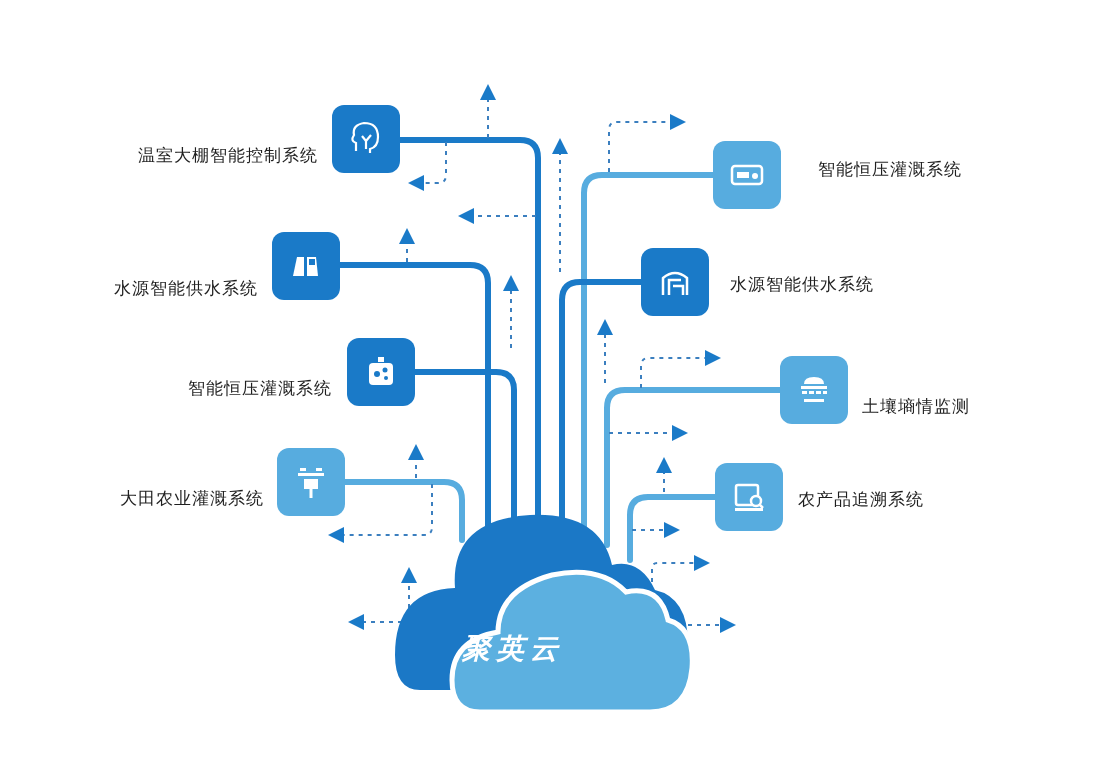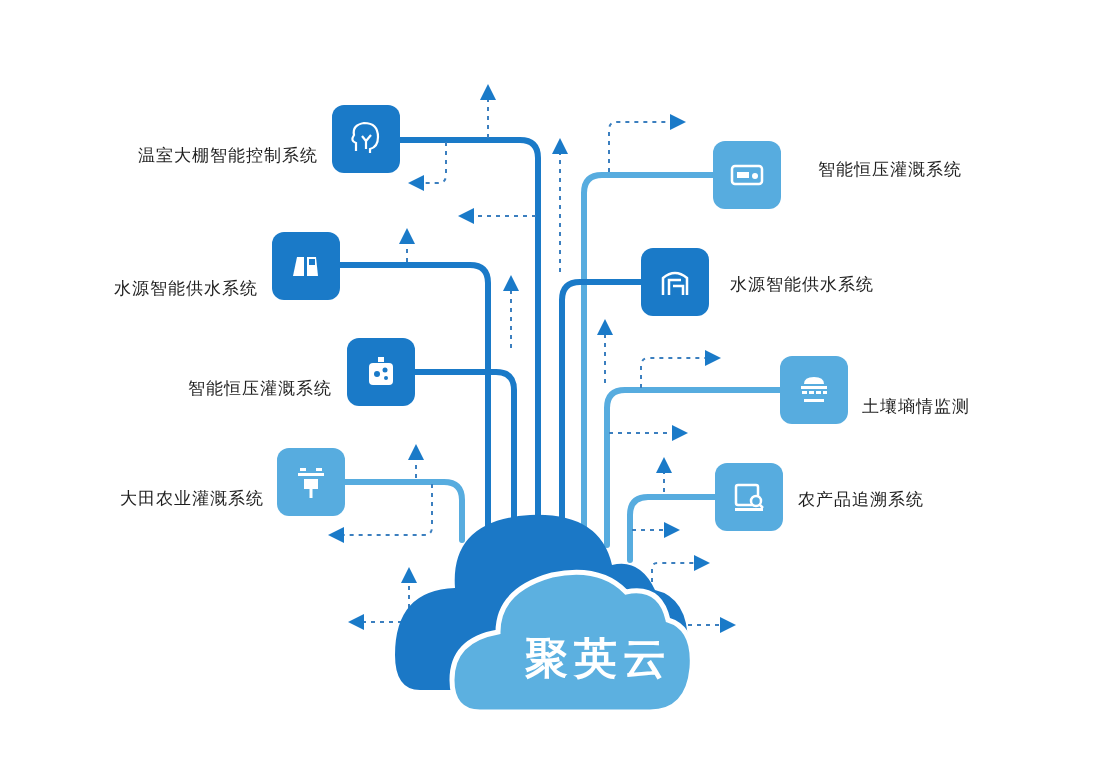--- a/index.html
+++ b/index.html
@@ -2,23 +2,23 @@
 <html><head>
 <meta charset="utf-8">
 <style>
   html, body { margin: 0; padding: 0; background: #ffffff; }
   body { width: 1108px; height: 758px; position: relative; overflow: hidden;
          font-family: "DejaVu Sans", "Liberation Sans", sans-serif; }
   #stage { position: absolute; left: 0; top: 0; width: 1108px; height: 758px; }
   .label { position: absolute; font-size: 17px; color: #1f1f1f; white-space: nowrap;
            letter-spacing: 1px; line-height: 20px; }
   .label.left { text-align: right; margin-top: 16px; }
-  .cloud-text { position: absolute; left: 462px; top: 630px; width: 210px; text-align: right;
-                font-size: 43px; font-weight: bold; color: #ffffff; letter-spacing: 6px;
-                }
+  .cloud-text { position: absolute; left: 462px; top: 630px; width: 210px; text-align: left;
+                font-size: 28px; font-weight: bold; color: #ffffff; letter-spacing: 6px;
+                font-style: italic; }
 </style>
 </head>
 <body>
 
 <svg id="stage" width="1108" height="758" viewBox="0 0 1108 758" xmlns="http://www.w3.org/2000/svg">
   <defs>
     <marker id="arrowDark" markerWidth="8" markerHeight="8" refX="4" refY="4" orient="auto">
       <path d="M0,0 L8,4 L0,8 Z" fill="#1a7ac8"></path>
     </marker>
   </defs>

